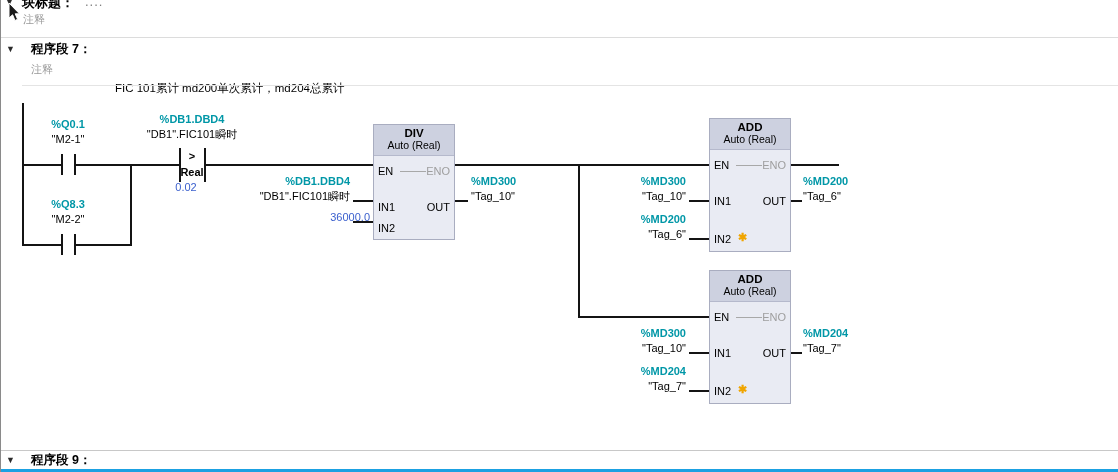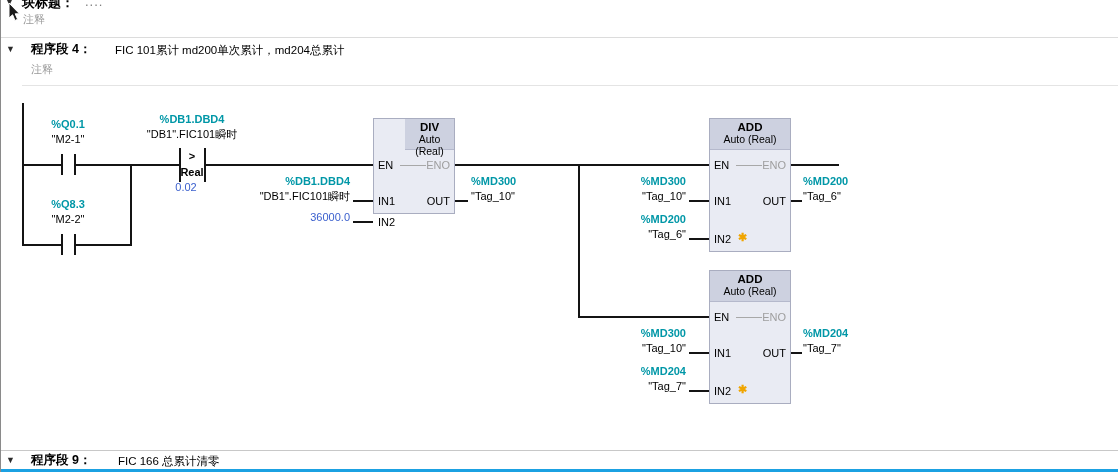--- a/index.html
+++ b/index.html
@@ -2,21 +2,21 @@
 <html><head>
 <meta charset="utf-8">
 <style>
   html,body{margin:0;padding:0;}
   body{font-family:"Liberation Sans", sans-serif; background:#fff;}
   .screen{position:relative; width:1118px; height:472px; background:#ffffff; overflow:hidden;
           border-left:1px solid #8a8a8a; box-sizing:border-box;}
   .abs{position:absolute; white-space:nowrap;}
   .tri{font-size:9px; color:#2b2b2b;}
   .hdr-label{font-size:12.5px; font-weight:bold; color:#000;}
-  .hdr-title{font-size:11.5px; color:#000;}
+  .hdr-title{font-size:11.5px; color:#000;margin-top:38px;}
   .comment{font-size:11px; color:#9a9a9a;}
   .dots{font-size:13px; color:#808080; letter-spacing:1px;}
   .sep{position:absolute; height:1px; background:#dcdcdc;}
   .wire{position:absolute; background:#141414;}
   .bar{position:absolute; width:2px; background:#141414;}
   .addr{font-size:11px; font-weight:bold; color:#0097A7;}
   .tagname{font-size:11px; color:#000;}
   .const{font-size:11px; color:#3A5FCD;}
   .center{transform:translateX(-50%);}
   .ralign{text-align:right;}
@@ -45,21 +45,21 @@
   <span class="abs dots" style="left:84px; top:-6px;">....</span>
 
   <svg class="abs" style="left:7px; top:3px;" width="14" height="20" viewBox="0 0 14 20">
     <polygon points="1,0 1,15 4.6,11.8 7,17.5 9.6,16.3 7.2,10.8 11.5,10.8" fill="#1a1a1a" stroke="#ffffff" stroke-width="1"></polygon>
   </svg>
 
   <span class="abs comment" style="left:22px; top:12px;">注释</span>
   <div class="sep" style="left:0; top:37px; width:1118px;"></div>
 
   <span class="abs tri" style="left:5px; top:44px;">▼</span>
-  <span class="abs hdr-label" style="left:30px; top:41px;">程序段 4：</span>
+  <span class="abs hdr-label" style="left:30px; top:41px;">程序段 7：</span>
   <span class="abs hdr-title" style="left:114px; top:43px;">FIC 101累计 md200单次累计，md204总累计</span>
   <span class="abs comment" style="left:30px; top:62px;">注释</span>
   <div class="sep" style="left:21px; top:85px; width:1097px; background:#e4e4e4;"></div>
 
   <div class="wire" style="left:21px; top:103px; width:2px; height:142px;"></div>
   <div class="wire" style="left:21px; top:164px; width:39px; height:2px;"></div>
   <div class="wire" style="left:75px; top:164px; width:103px; height:2px;"></div>
   <div class="wire" style="left:205px; top:164px; width:167px; height:2px;"></div>
   <div class="wire" style="left:129px; top:164px; width:2px; height:82px;"></div>
   <div class="wire" style="left:21px; top:244px; width:39px; height:2px;"></div>
@@ -89,36 +89,36 @@
   <div class="bar" style="left:73px; top:234px; height:21px;"></div>
 
   <span class="abs addr center lbl" style="left:191px; top:113px;">%DB1.DBD4</span>
   <span class="abs tagname center lbl" style="left:191px; top:128px;">"DB1".FIC101瞬时</span>
   <div class="bar" style="left:178px; top:148px; height:34px;"></div>
   <div class="bar" style="left:203px; top:148px; height:34px;"></div>
   <span class="abs cmp-op center lbl" style="left:191px; top:150px;">&gt;</span>
   <span class="abs cmp-type center lbl" style="left:191px; top:166px;">Real</span>
   <span class="abs const center lbl" style="left:185px; top:181px;">0.02</span>
 
-  <div class="block" style="left:372px; top:118px; height:96px;padding-left:31px;">
+  <div class="block" style="left:372px; top:124px; height:116px;">
     <div class="block-header">
       <div class="block-title">DIV</div>
       <div class="block-sub">Auto (Real)</div>
     </div>
     <span class="pin pl" style="top:40px;">EN</span>
     <div class="enline" style="left:26px; top:46px; width:26px;"></div>
     <span class="pin pr eno" style="top:40px;">ENO</span>
     <span class="pin pl" style="top:76px;">IN1</span>
     <span class="pin pr" style="top:76px;">OUT</span>
     <span class="pin pl" style="top:97px;">IN2</span>
   </div>
 
   <span class="abs addr ralign lbl" style="right:768px; top:175px;">%DB1.DBD4</span>
   <span class="abs tagname ralign lbl" style="right:768px; top:190px;">"DB1".FIC101瞬时</span>
-  <span class="abs const ralign lbl" style="right:768px; top:211px;">36000.0</span>
+  <span class="abs const ralign lbl" style="right:748px; top:211px;">36000.0</span>
   <span class="abs addr lbl" style="left:470px; top:175px;">%MD300</span>
   <span class="abs tagname lbl" style="left:470px; top:190px;">"Tag_10"</span>
 
   <div class="block" style="left:708px; top:118px; height:134px;">
     <div class="block-header">
       <div class="block-title">ADD</div>
       <div class="block-sub">Auto (Real)</div>
     </div>
     <span class="pin pl" style="top:40px;">EN</span>
     <div class="enline" style="left:26px; top:46px; width:26px;"></div>

